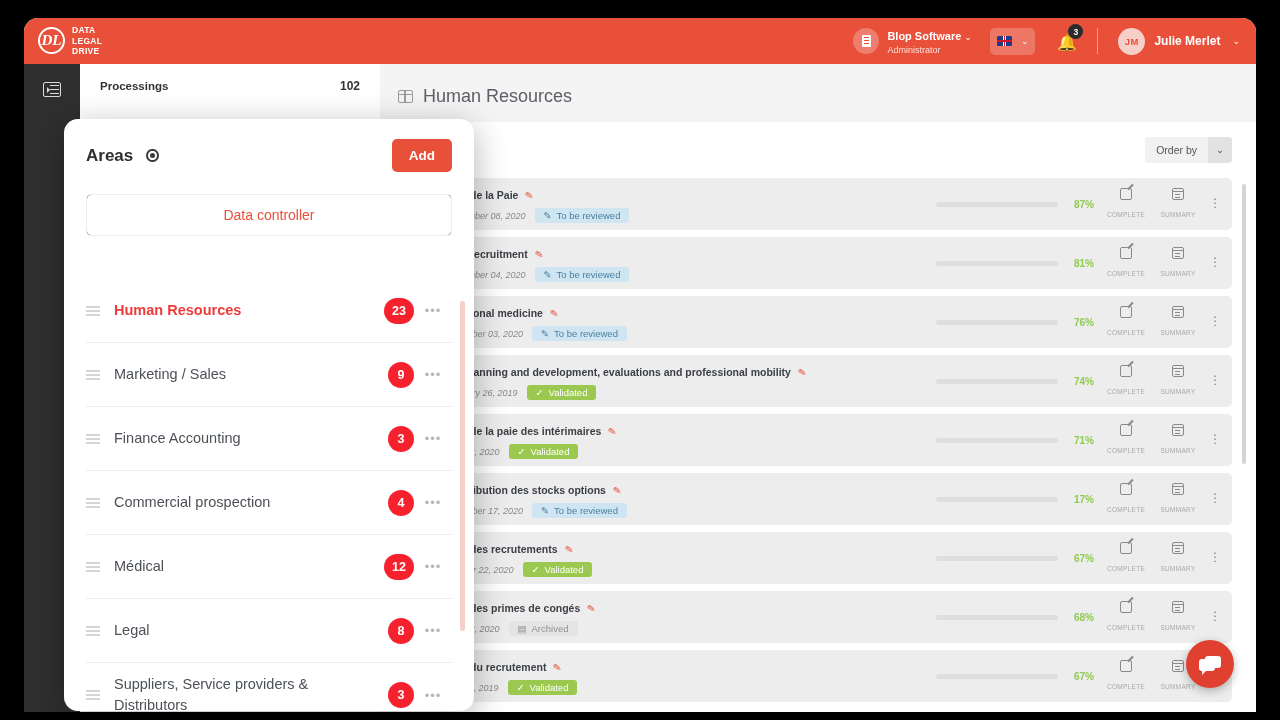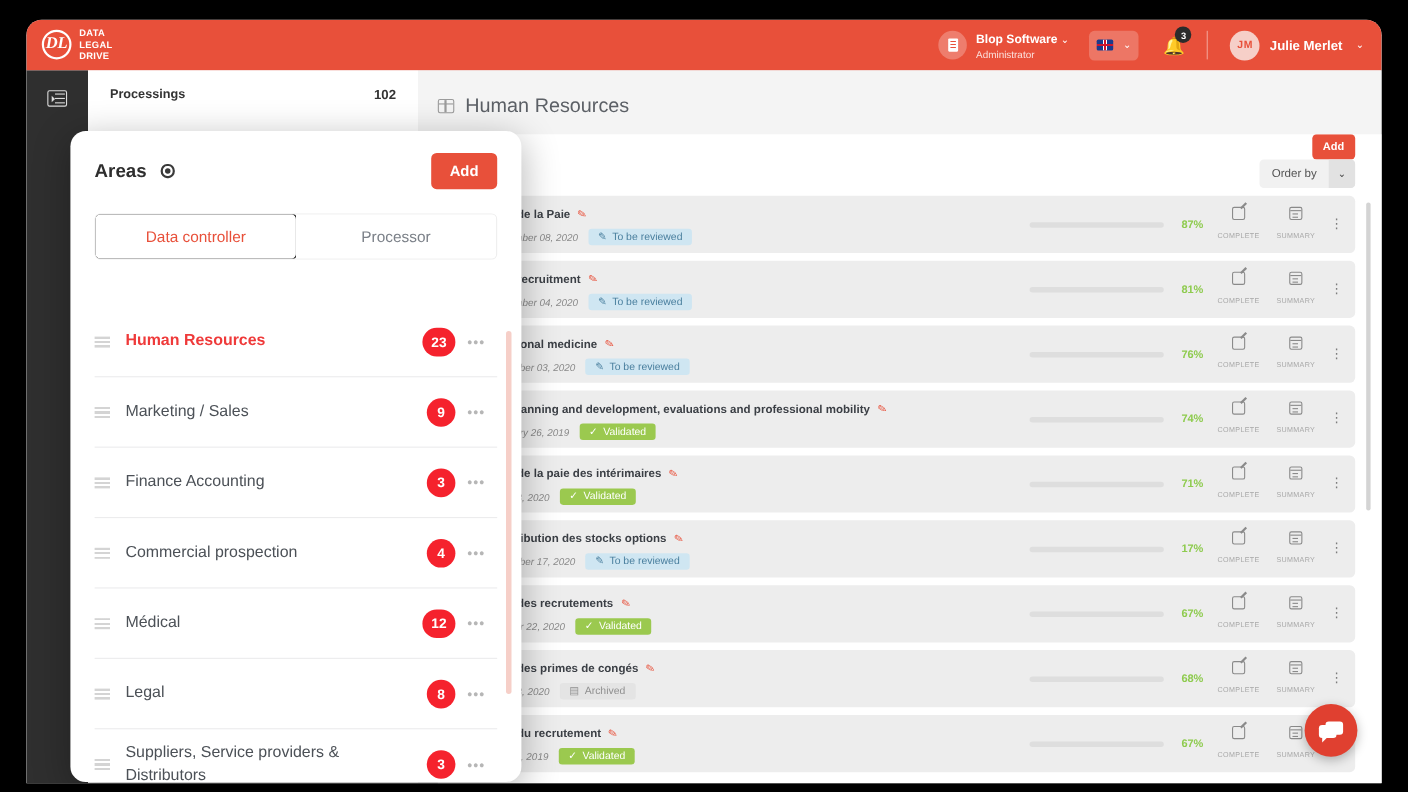--- a/index.html
+++ b/index.html
@@ -134,21 +134,21 @@
   .grid-ico::before { content:""; position:absolute; left:0; top:3.3px; right:0; height:1.4px; background:#9b9b9b; }
   .grid-ico::after  { content:""; position:absolute; top:0; bottom:0; left:5.3px; width:1.4px; background:#9b9b9b; }
   #main-title .t { font-size: 18px; color: #5c6066; }
 
   #main-card {
     position: absolute; left: 18px; top: 58px; right: 0; bottom: 0;
     background: #fff; border-radius: 10px 0 0 0;
     overflow: hidden;
   }
   #main-card-toolbar {
-    display: flex; align-items: flex-end; height: 56px; padding: 0 24px 0 18px; flex-direction: column;
+    display: flex; align-items: center; height: 56px; padding: 0 24px 0 18px;
   }
   #mc-add {
     background: #e8503a; color: #fff; border: none; border-radius: 4px;
     font-size: 10px; font-weight: bold; padding: 6px 10px; cursor: pointer;
     font-family: "Liberation Sans", sans-serif;
   }
   #order-by {
     margin-left: auto; display: flex; align-items: center;
     background: #f1f1f1; border-radius: 4px; height: 26px; overflow: hidden;
   }
@@ -596,21 +596,20 @@
       <span id="areas-eye">
           <span class="o">
             <span class="i"></span>
           </span>
         </span>
       <button id="areas-add">Add</button>
     </div>
 
     <div id="areas-tabs">
         <div class="tab active">Data controller</div>
-        <div class="tab">Processor</div>
       </div>
 
     <div id="areas-list">
         <div class="area-item current">
     <span class="drag"></span>
     <span class="area-name">Human Resources</span>
     <span class="area-badge">23</span>
     <span class="area-dots">•••</span>
         </div>
         <div class="area-item">

